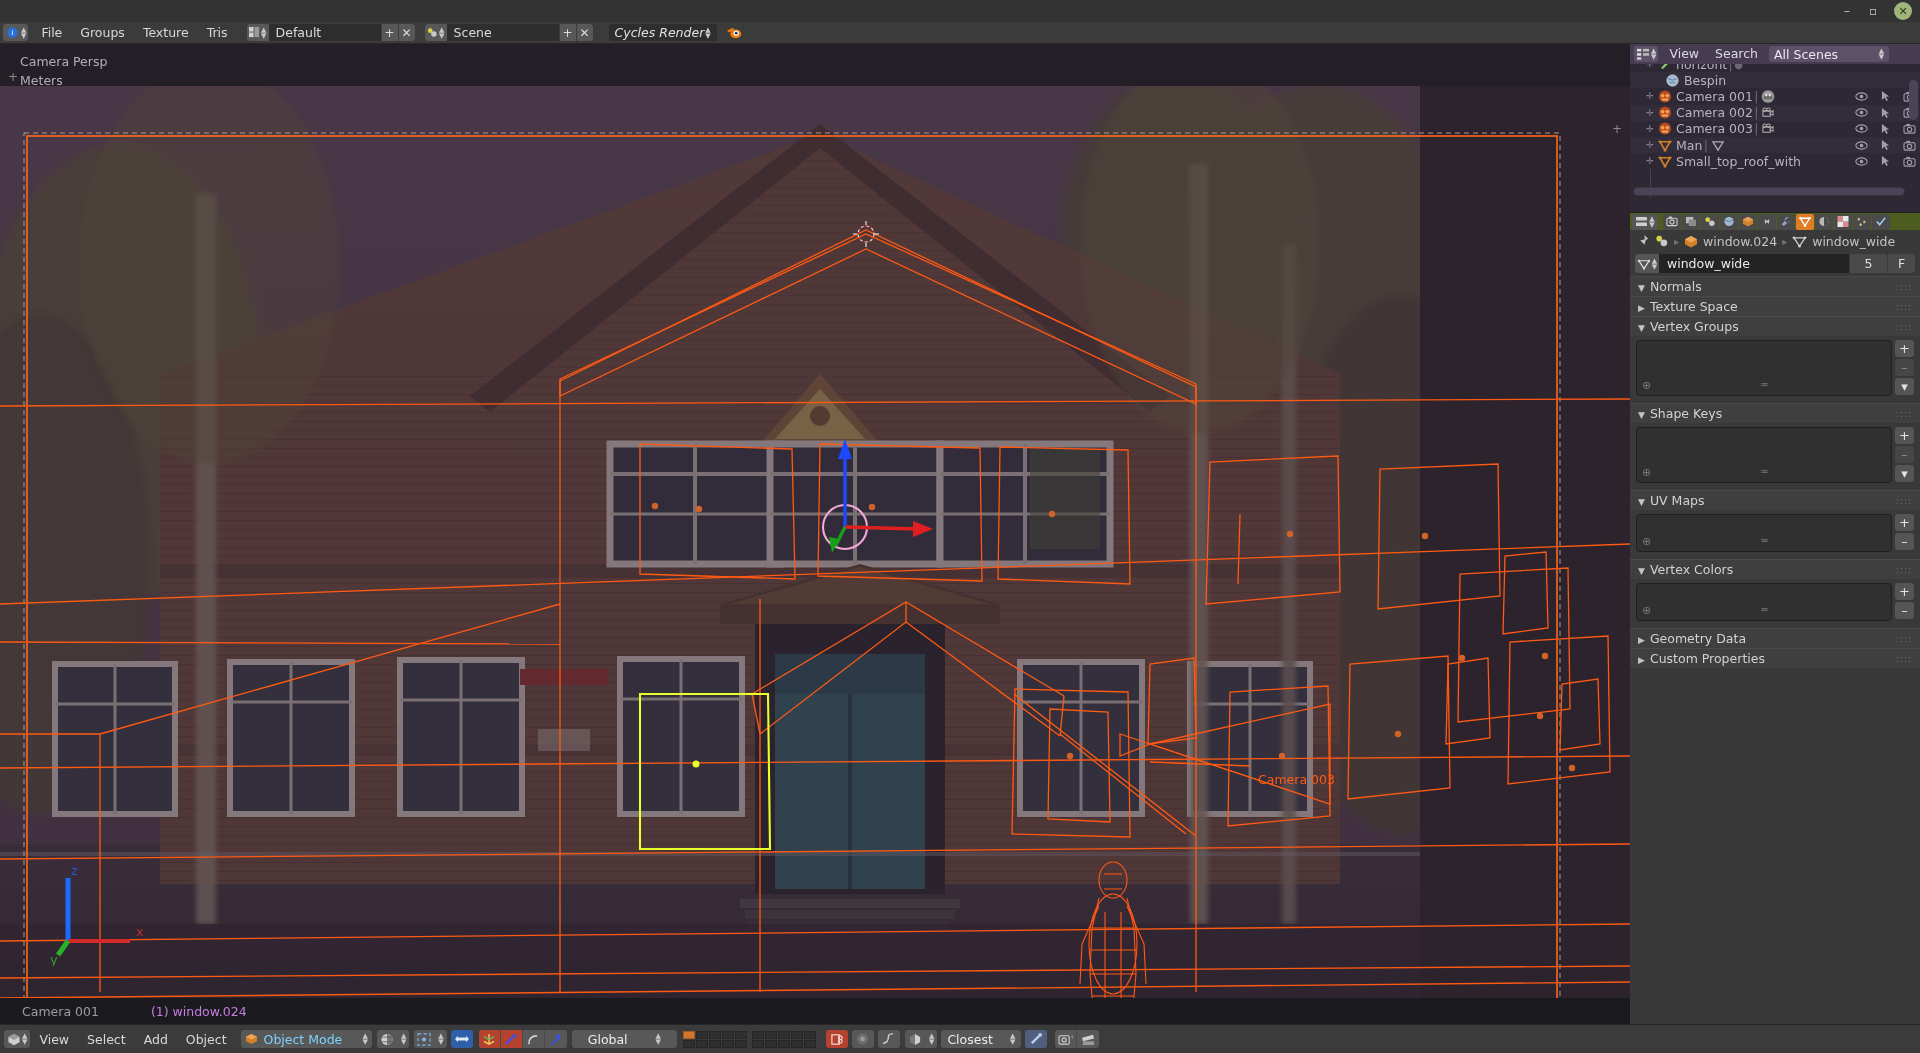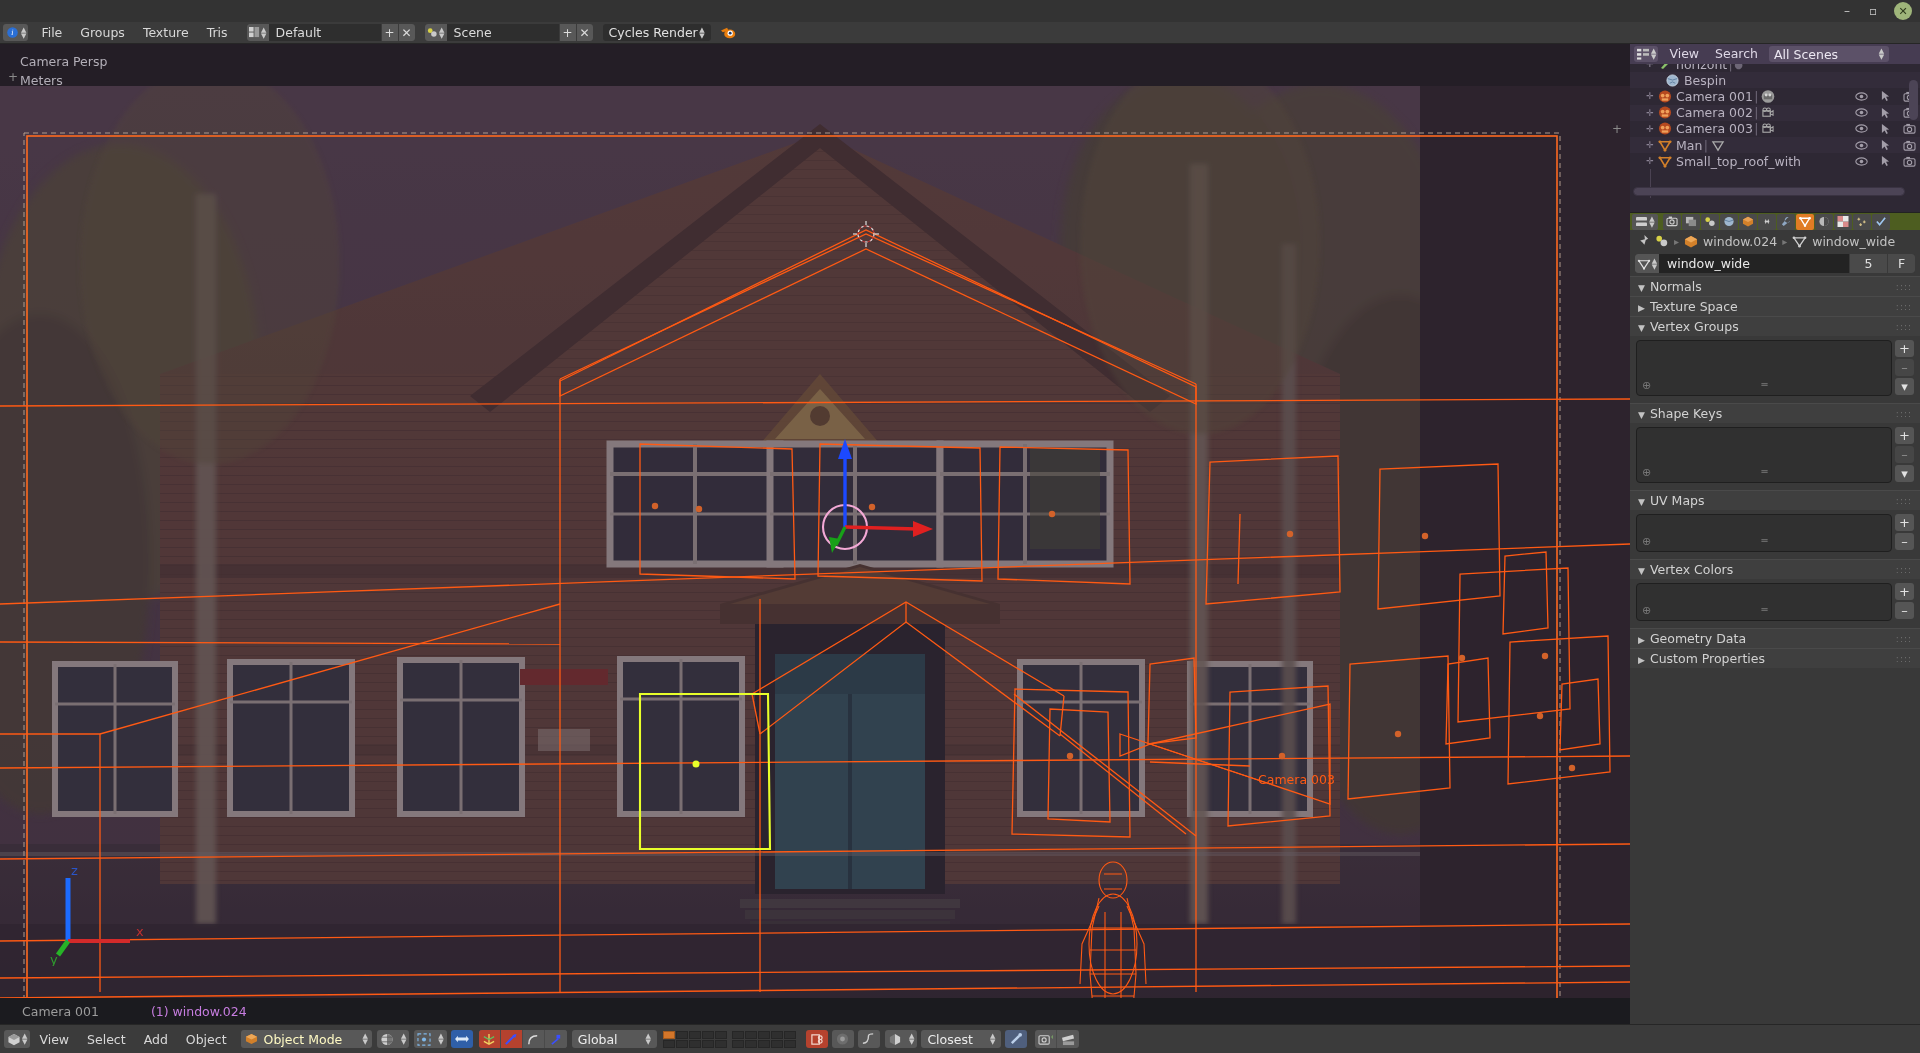--- a/index.html
+++ b/index.html
@@ -21,21 +21,21 @@
   .topbar{height:22px;background:#3b3b3b;display:flex;align-items:center;gap:0;padding:0 3px;border-bottom:1px solid #262626;}
   .hdr-icon-sel{display:flex;align-items:center;background:#585858;border-radius:3px;height:17px;padding:0 2px;margin-right:4px;}
   .hdr-icon-sel .glyph{width:15px;height:15px;display:flex;align-items:center;justify-content:center;}
   .spin{display:inline-block;font-size:7px;line-height:6px;color:#c9c9c9;margin-left:1px;}
   .menu-item{padding:0 9px;line-height:22px;color:#d8d8d8;font-size:12.5px;cursor:default;}
   .datablock{display:flex;align-items:center;height:17px;background:#2e2e2e;border-radius:3px;margin:0 2px;}
   .db-icon{width:22px;height:17px;background:#585858;border-radius:3px 0 0 3px;display:flex;align-items:center;justify-content:center;}
   .db-name{padding:0 10px 0 7px;min-width:112px;color:#dcdcdc;font-size:12.5px;line-height:17px;}
   .db-btn{width:17px;height:17px;background:#585858;display:flex;align-items:center;justify-content:center;font-size:12px;color:#ddd;border-left:1px solid #3b3b3b;}
   .db-btn:last-child{border-radius:0 3px 3px 0;}
-  .engine{display:flex;align-items:center;height:17px;background:#2e2e2e;border-radius:3px;margin-left:8px;padding:0 6px;min-width:108px;justify-content:space-between;}
+  .engine{display:flex;align-items:center;height:17px;background:#2e2e2e;border-radius:3px;margin-left:14px;padding:0 6px;min-width:108px;justify-content:space-between;font-style:italic;}
   .statstext{margin-left:14px;color:#b5b5b5;font-size:12.5px;white-space:nowrap;}
   .blender-logo{width:18px;height:16px;margin-left:8px;display:flex;align-items:center;justify-content:center;}
 
   
   .main{position:absolute;top:44px;left:0;width:1920px;height:980px;}
 
   
   .viewport{position:absolute;left:0;top:0;width:1630px;height:980px;background:#1d1b22;overflow:hidden;padding-left:10px;}
   .vp-canvas{position:absolute;inset:0;}
   .vp-footer{position:absolute;left:0;bottom:0;width:1630px;height:26px;background:#1b1b1f;display:flex;align-items:center;padding-left:22px;gap:52px;}
@@ -100,27 +100,27 @@
   .lb-grip{position:absolute;left:0;right:0;bottom:5px;text-align:center;color:#7a7a7a;font-size:10px;letter-spacing:-1px;}
   .side-btns{display:flex;flex-direction:column;gap:2px;}
   .sbtn{width:19px;height:17px;background:#555;border-radius:3px;display:flex;align-items:center;justify-content:center;color:#e2e2e2;font-size:13px;}
   .sbtn.dim{background:#464646;color:#8e8e8e;}
 
   
   .btmbar{position:absolute;left:0;top:1024px;width:1920px;height:29px;background:#3b3b3b;display:flex;align-items:center;padding:0 4px;gap:0;border-top:1px solid #262626;}
   .bb-sel{display:flex;align-items:center;background:#585858;border-radius:3px;height:18px;padding:0 3px;}
   .bb-menu{padding:0 9px;font-size:12.5px;color:#d8d8d8;line-height:29px;}
   .modebox{display:flex;align-items:center;background:#585858;border-radius:3px;height:18px;padding:0 4px;margin-left:5px;gap:6px;}
-  .modebox .t{font-size:12.5px;color:#fef9c3;}
+  .modebox .t{font-size:12.5px;color:#7dd3fc;}
   .iconbtn{width:22px;height:18px;background:#585858;border-radius:3px;display:flex;align-items:center;justify-content:center;margin-left:4px;}
   .iconbtn.red{background:#b5422e;}
   .grp{display:flex;align-items:center;background:#585858;border-radius:3px;height:18px;margin-left:4px;overflow:hidden;}
   .grp>div{width:22px;height:18px;display:flex;align-items:center;justify-content:center;border-right:1px solid #4a4a4a;}
   .grp>div:last-child{border-right:none;}
-  .orient{display:flex;align-items:center;justify-content:space-between;background:#585858;border-radius:3px;height:18px;padding:0 6px;min-width:74px;margin-left:5px;font-size:12.5px;color:#ececec;gap:27px;}
+  .orient{display:flex;align-items:center;justify-content:space-between;background:#585858;border-radius:3px;height:18px;padding:0 16px;min-width:74px;margin-left:5px;font-size:12.5px;color:#ececec;gap:27px;}
   .layers{display:flex;margin-left:6px;gap:5px;}
   .lgrp{display:flex;flex-direction:column;gap:1px;}
   .lrow{display:flex;gap:1px;}
   .lcell{width:12px;height:8px;background:#2f2f2f;border:1px solid #262626;}
   .lcell.on{background:#d3762a;border-color:#a35a1d;}
   .closest{display:flex;align-items:center;justify-content:space-between;background:#585858;border-radius:3px;height:18px;padding:0 6px;min-width:80px;margin-left:4px;font-size:12.5px;color:#ececec;}
 
   svg{display:block;}
   .nowrap{white-space:nowrap;}
 </style>

